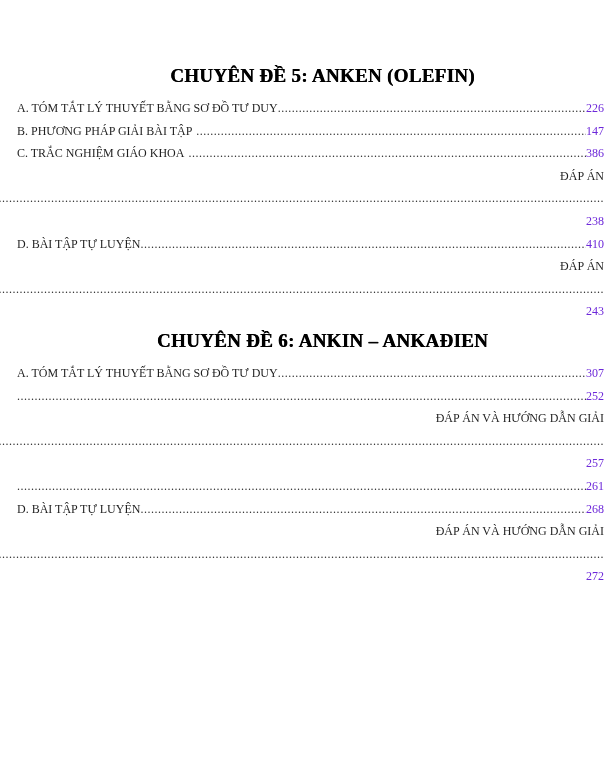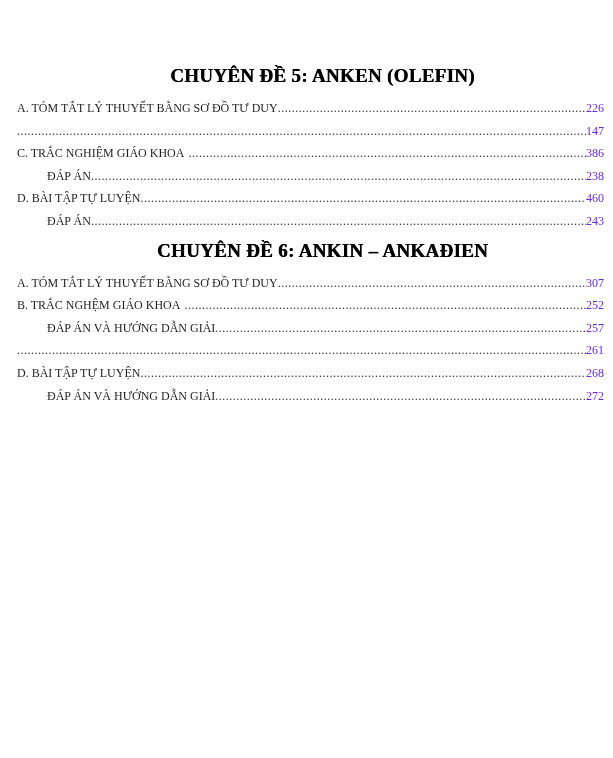--- a/index.html
+++ b/index.html
@@ -36,20 +36,21 @@
   }
   .row {
     display: flex;
     align-items: flex-end;
     line-height: 22.6px;
     font-size: 12px;
     white-space: nowrap;
   }
   .row.indent {
     padding-left: 30px;
+    flex-direction: column;
   }
   .label {
     flex: 0 0 auto;
     color: #1f1f1f;
   }
   .label.gap {
     padding-right: 4px;
   }
   .leader {
     flex: 1 1 auto;
@@ -72,61 +73,61 @@
   <section class="toc-section">
     <h2 class="heading">CHUYÊN ĐỀ 5: ANKEN (OLEFIN)</h2>
     <div class="entries">
   <div class="row">
     <span class="label">A. TÓM TẮT LÝ THUYẾT BẰNG SƠ ĐỒ TƯ DUY</span>
     <span class="leader">........................................................................................................................................................................................................</span>
     <span class="pagenum">226</span>
   </div>
 
   <div class="row">
+    <span class="label gap">B. PHƯƠNG PHÁP GIẢI BÀI TẬP</span>
     <span class="leader">........................................................................................................................................................................................................</span>
     <span class="pagenum">147</span>
   </div>
 
   <div class="row">
     <span class="label gap">C. TRẮC NGHIỆM GIÁO KHOA</span>
     <span class="leader">........................................................................................................................................................................................................</span>
     <span class="pagenum">386</span>
   </div>
 
   <div class="row indent">
     <span class="label">ĐÁP ÁN</span>
     <span class="leader">........................................................................................................................................................................................................</span>
     <span class="pagenum">238</span>
   </div>
 
   <div class="row">
     <span class="label">D. BÀI TẬP TỰ LUYỆN</span>
     <span class="leader">........................................................................................................................................................................................................</span>
-    <span class="pagenum">460</span>
+    <span class="pagenum">410</span>
   </div>
 
   <div class="row indent">
     <span class="label">ĐÁP ÁN</span>
     <span class="leader">........................................................................................................................................................................................................</span>
     <span class="pagenum">243</span>
   </div>
 </div>
   </section>
 
   <section class="toc-section">
     <h2 class="heading">CHUYÊN ĐỀ 6: ANKIN – ANKAĐIEN</h2>
     <div class="entries">
   <div class="row">
     <span class="label">A. TÓM TẮT LÝ THUYẾT BẰNG SƠ ĐỒ TƯ DUY</span>
     <span class="leader">........................................................................................................................................................................................................</span>
     <span class="pagenum">307</span>
   </div>
 
   <div class="row">
-    <span class="label gap">B. TRẮC NGHỆM GIÁO KHOA</span>
     <span class="leader">........................................................................................................................................................................................................</span>
     <span class="pagenum">252</span>
   </div>
 
   <div class="row indent">
     <span class="label">ĐÁP ÁN VÀ HƯỚNG DẪN GIẢI</span>
     <span class="leader">........................................................................................................................................................................................................</span>
     <span class="pagenum">257</span>
   </div>
 

